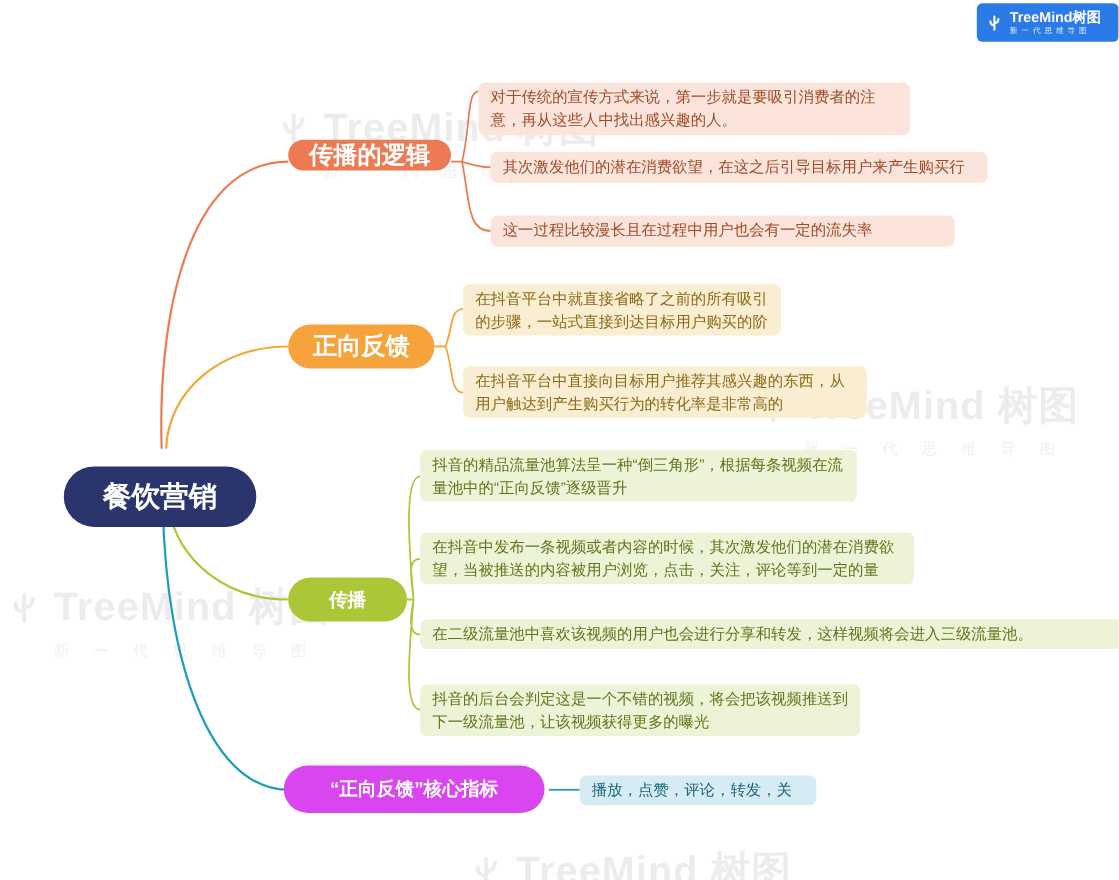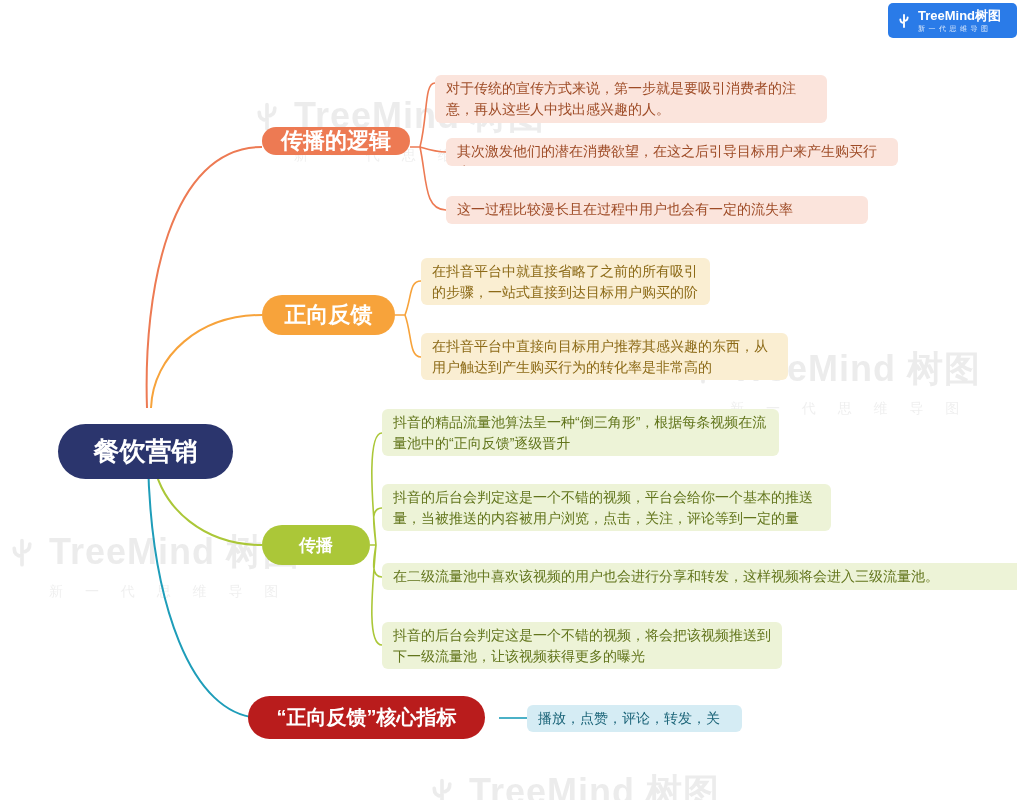--- a/index.html
+++ b/index.html
@@ -12,21 +12,21 @@
   .wm .wm-ic{width:34px;height:44px;margin-top:2px;}
   .wm .wm-title{font-size:36px;font-weight:700;letter-spacing:1px;white-space:nowrap;}
   .wm .wm-sub{font-size:14px;letter-spacing:9px;margin-top:6px;white-space:nowrap;color:rgba(110,110,110,0.11);}
 
   
   .node{position:absolute;box-sizing:border-box;display:flex;align-items:center;justify-content:center;color:#fff;z-index:3;white-space:nowrap;cursor:pointer;}
   .root{left:58px;top:407px;width:175px;height:55px;border-radius:28px;background:#2b356d;font-size:26px;font-weight:700;margin-top:17px;}
   .b1{left:262px;top:127px;width:148px;height:28px;border-radius:20px;background:#ed7a53;font-size:22px;font-weight:600;}
   .b2{left:262px;top:295px;width:133px;height:40px;border-radius:20px;background:#f7a33b;font-size:22px;font-weight:600;}
   .b3{left:262px;top:525px;width:108px;height:40px;border-radius:20px;background:#abc738;font-size:17px;font-weight:600;}
-  .b4{left:248px;top:696px;width:237px;height:43px;border-radius:22px;background:#b91c1c;font-size:20px;font-weight:600;}
+  .b4{left:258px;top:696px;width:237px;height:43px;border-radius:22px;background:#d946ef;font-size:17px;font-weight:600;}
 
   
   .note{position:absolute;box-sizing:border-box;border-radius:6px;font-size:14px;line-height:21.5px;padding:2.5px 11px;z-index:3;overflow:hidden;cursor:pointer;}
   .pink{background:#fbe4dc;color:#9e4b26;}
   .cream{background:#faeed2;color:#8c6a17;}
   .green{background:#edf3d7;color:#62751c;}
   .blue{background:#d5ecf4;color:#1b6478;}
 
   .n-b1c1{left:435px;top:59px;width:392px;height:48px;margin-top:16px;}
   .n-b1c2{left:446px;top:138px;width:452px;height:28px;}
@@ -109,21 +109,21 @@
   <div class="node b2">正向反馈</div>
   <div class="node b3">传播</div>
   <div class="node b4">“正向反馈”核心指标</div>
 
   <div class="note pink n-b1c1">对于传统的宣传方式来说，第一步就是要吸引消费者的注意，再从这些人中找出感兴趣的人。</div>
   <div class="note pink n-b1c2">其次激发他们的潜在消费欲望，在这之后引导目标用户来产生购买行为。</div>
   <div class="note pink n-b1c3">这一过程比较漫长且在过程中用户也会有一定的流失率</div>
   <div class="note cream n-b2c1">在抖音平台中就直接省略了之前的所有吸引的步骤，一站式直接到达目标用户购买的阶段</div>
   <div class="note green n-b3c1">抖音的精品流量池算法呈一种“倒三角形”，根据每条视频在流量池中的“正向反馈”逐级晋升</div>
   <div class="note cream n-b2c2">在抖音平台中直接向目标用户推荐其感兴趣的东西，从用户触达到产生购买行为的转化率是非常高的</div>
-  <div class="note green n-b3c2">抖音的后台会判定这是一个不错的视频，平台会给你一个基本的推送量，当被推送的内容被用户浏览，点击，关注，评论等到一定的量</div>
+  <div class="note green n-b3c2">在抖音中发布一条视频或者内容的时候，其次激发他们的潜在消费欲望，当被推送的内容被用户浏览，点击，关注，评论等到一定的量</div>
   <div class="note green n-b3c3">在二级流量池中喜欢该视频的用户也会进行分享和转发，这样视频将会进入三级流量池。</div>
   <div class="note green n-b3c4">抖音的后台会判定这是一个不错的视频，将会把该视频推送到下一级流量池，让该视频获得更多的曝光</div>
   <div class="note blue n-b4c1">播放，点赞，评论，转发，关注。</div>
 
   <div class="logo">
     <svg class="lg-ic" viewBox="0 0 24 24" fill="none" stroke="#ffffff" stroke-width="2.8" stroke-linecap="round">
         <path d="M12 3 v18 M12 15 c-3.5 0 -5.5 -2 -5.5 -5.5 M12 12 c3.5 0 5.5 -2 5.5 -5.5"></path>
       </svg>
     <div class="lg-col">
       <span class="lg-title">TreeMind树图</span>

